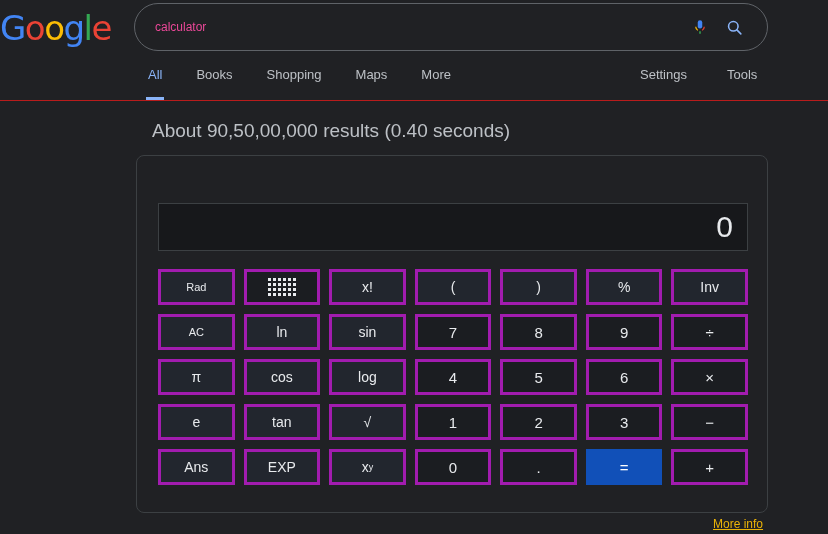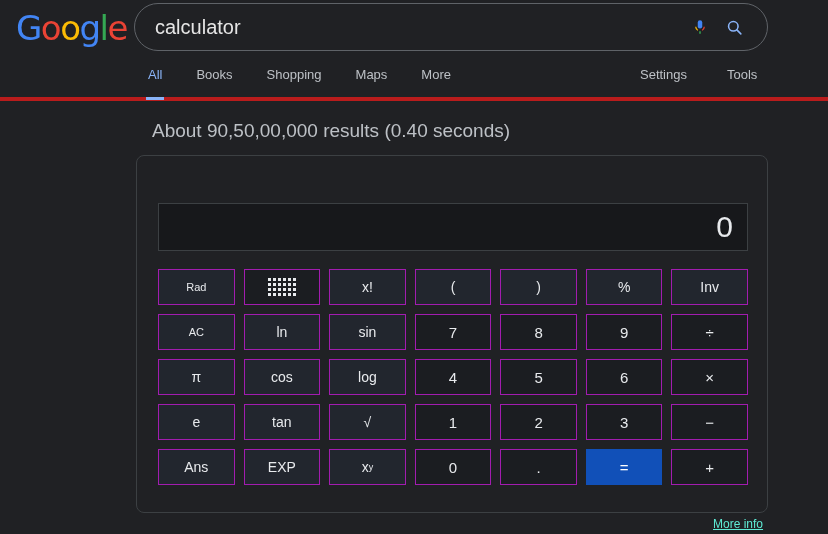--- a/index.html
+++ b/index.html
@@ -15,21 +15,20 @@
 
   
   .header {
     position: relative;
     height: 55px;
     display: flex;
     align-items: center;
   }
 
   .logo {
-    margin-left: 16px;
     font-size: 34px;
     letter-spacing: -1.5px;
     font-family: "DejaVu Sans", sans-serif;
     font-weight: 400;
     line-height: 1;
     user-select: none;
   }
   .logo span { display: inline-block; }
 
   .searchbar {
@@ -41,35 +40,35 @@
     border: 1px solid #5f6368;
     border-radius: 24px;
     background: #202124;
     display: flex;
     align-items: center;
     padding: 0 16px 0 20px;
   }
 
   .search-text {
     flex: 1;
-    font-size: 20px;
-    color: #e5e5e5;
+    font-size: 12px;
+    color: #ec4899;
     line-height: 1;
     white-space: nowrap;
     overflow: hidden;
   }
 
   .mic-btn { width: 34px; height: 28px; display: flex; align-items: center; justify-content: center; }
   .search-btn { width: 34px; height: 28px; display: flex; align-items: center; justify-content: center; }
 
   
   .nav {
     position: relative;
     height: 46px;
-    border-bottom: 4px solid #b91c1c;
+    border-bottom: 1px solid #b91c1c;
     display: flex;
     align-items: flex-start;
     padding-left: 17px;
   }
   .nav-left {
     position: absolute;
     left: 140px;
     top: 10px;
     display: flex;
     gap: 0px;
@@ -147,21 +146,21 @@
   }
 
   .keys {
     display: grid;
     grid-template-columns: repeat(7, 1fr);
     gap: 9px;
   }
 
   .key {
     height: 36px;
-    border: 1px solid #a21caf;
+    border: 3px solid #a21caf;
     background: #22262e;
     color: #e8eaed;
     font-size: 14px;
     display: flex;
     align-items: center;
     justify-content: center;
     cursor: pointer;
     user-select: none;
   }
   .key.small { font-size: 11px; }
@@ -183,21 +182,21 @@
     gap: 2px;
   }
   .keypad-dots i { display: block; width: 3px; height: 3px; background: #e8eaed; }
 
   
   .more-info {
     position: absolute;
     left: 713px;
     top: 517px;
     font-size: 12px;
-    color: #5eead4;
+    color: #eab308;
   }
 </style>
 </head>
 <body>
 
 <div class="header">
   <div class="logo"><span style="color: rgb(66, 133, 244);">G</span><span style="color: rgb(234, 67, 53);">o</span><span style="color: rgb(251, 188, 5);">o</span><span style="color: rgb(66, 133, 244);">g</span><span style="color: rgb(52, 168, 83);">l</span><span style="color: rgb(234, 67, 53);">e</span></div>
 
   <div class="searchbar">
     <div class="search-text">calculator</div>

